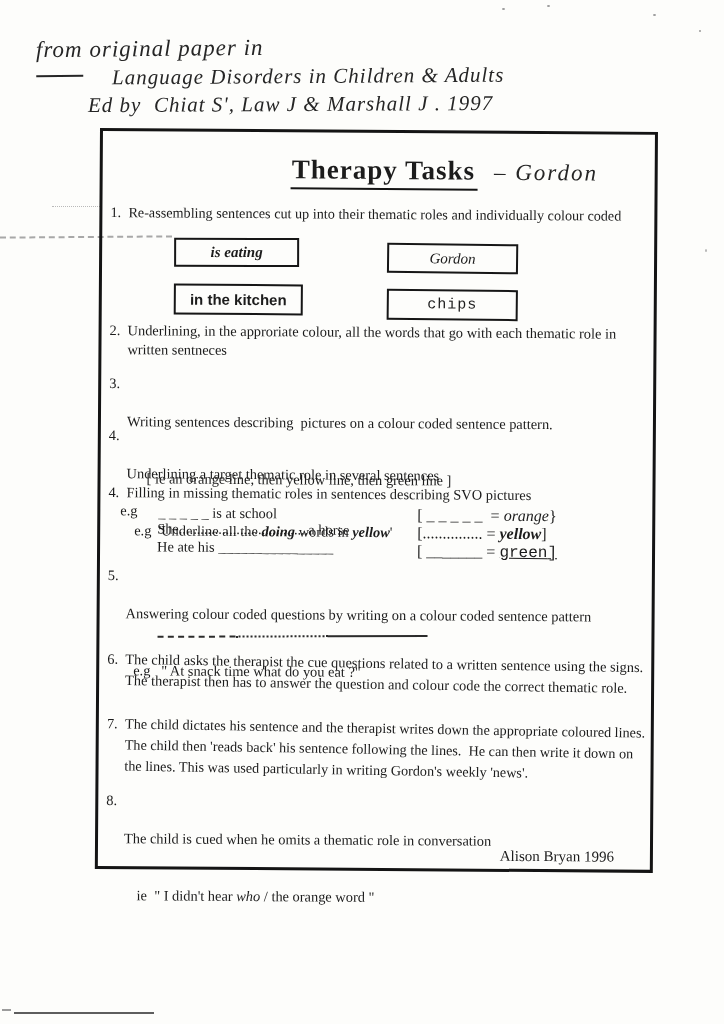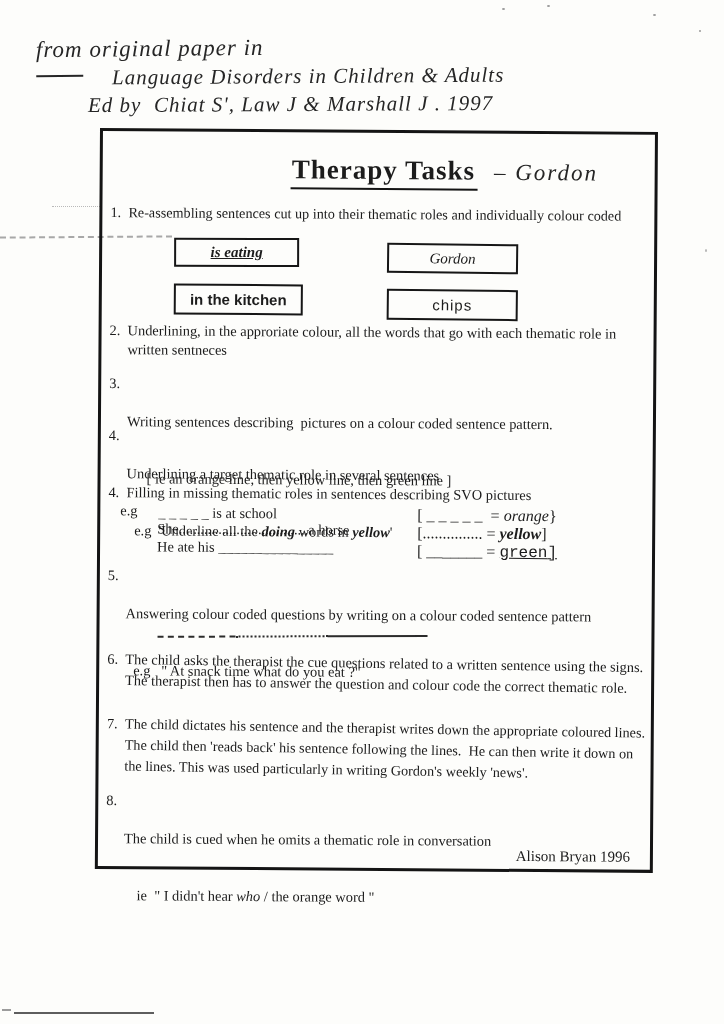--- a/index.html
+++ b/index.html
@@ -77,43 +77,43 @@
   
   .wbox{
     position:absolute;border:2px solid #161616;
     display:flex;align-items:center;justify-content:center;
     font-size:15px;background:transparent;
   }
   #wbox1{left:72px;top:106px;width:121px;height:25px;transform:rotate(-0.3deg);}
   #wbox2{left:285px;top:110px;width:127px;height:26px;transform:rotate(0.3deg);}
   #wbox3{left:72px;top:152px;width:125px;height:27px;}
   #wbox4{left:285px;top:156px;width:127px;height:27px;transform:rotate(0.2deg);}
-  #wbox1 .lbl{font-weight:bold;font-style:italic;text-decoration:underline;}
+  #wbox1 .lbl{font-weight:bold;font-style:italic;}
   #wbox2 .lbl{font-style:italic;}
   #wbox3 .lbl{font-family:Liberation Sans, sans-serif;font-weight:600;}
-  #wbox4 .lbl{font-family:Liberation Sans, sans-serif;letter-spacing:1px;}
+  #wbox4 .lbl{font-family:Liberation Mono, monospace;letter-spacing:1px;}
 
   
   .fill{position:absolute;font-size:14.4px;white-space:pre;}
   #fl-eg{left:20px;top:371px;}
   #fl1{left:58px;top:373px;}
   #fl2{left:57px;top:389px;}
   #fl3{left:57px;top:407px;}
   .legend-row{position:absolute;font-size:16px;white-space:pre;}
   #lg1{left:317px;top:373px;}
   #lg2{left:317px;top:391px;}
   #lg3{left:317px;top:409px;}
 
   
   #ansline{left:58px;top:488px;display:flex;align-items:flex-end;transform:rotate(-0.6deg);}
   #ansline .seg-dash{width:78px;height:12px;border-bottom:2.5px dashed #2b2b2b;}
   #ansline .seg-dot{width:92px;height:10px;border-bottom:2.5px dotted #2b2b2b;}
   #ansline .seg-solid{width:100px;height:15px;border-bottom:2px solid #2b2b2b;}
 
-  #signature{position:absolute;right:20px;top:714px;font-size:15px;}
+  #signature{position:absolute;right:36px;top:714px;font-size:15px;}
 </style>
 </head>
 <body>
 
 <div class="abs hand" id="hw1"><span class="uline">from</span><span> original paper in</span></div>
 <div class="abs hand" id="hw2">Language Disorders in Children &amp; Adults</div>
 <div class="abs hand" id="hw3">Ed by  Chiat S', Law J &amp; Marshall J . 1997</div>
 
 <div class="abs speck" id="spk1"></div>
 <div class="abs speck" id="spk2"></div>

